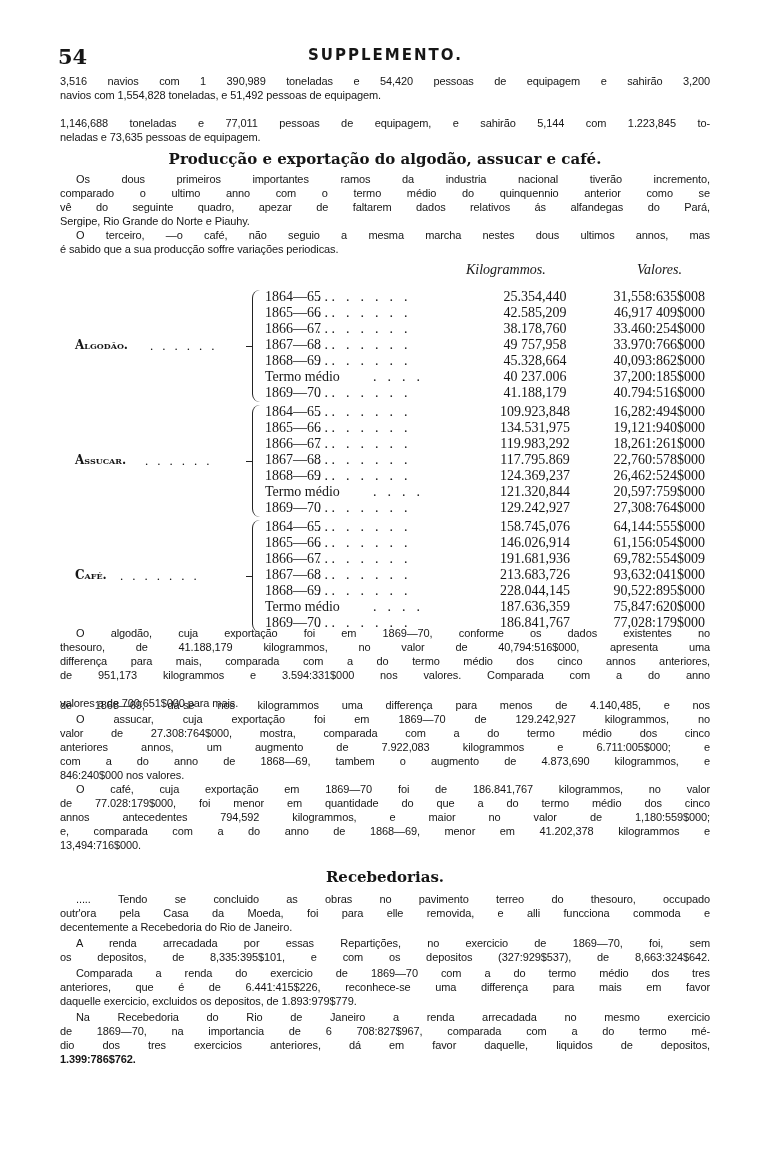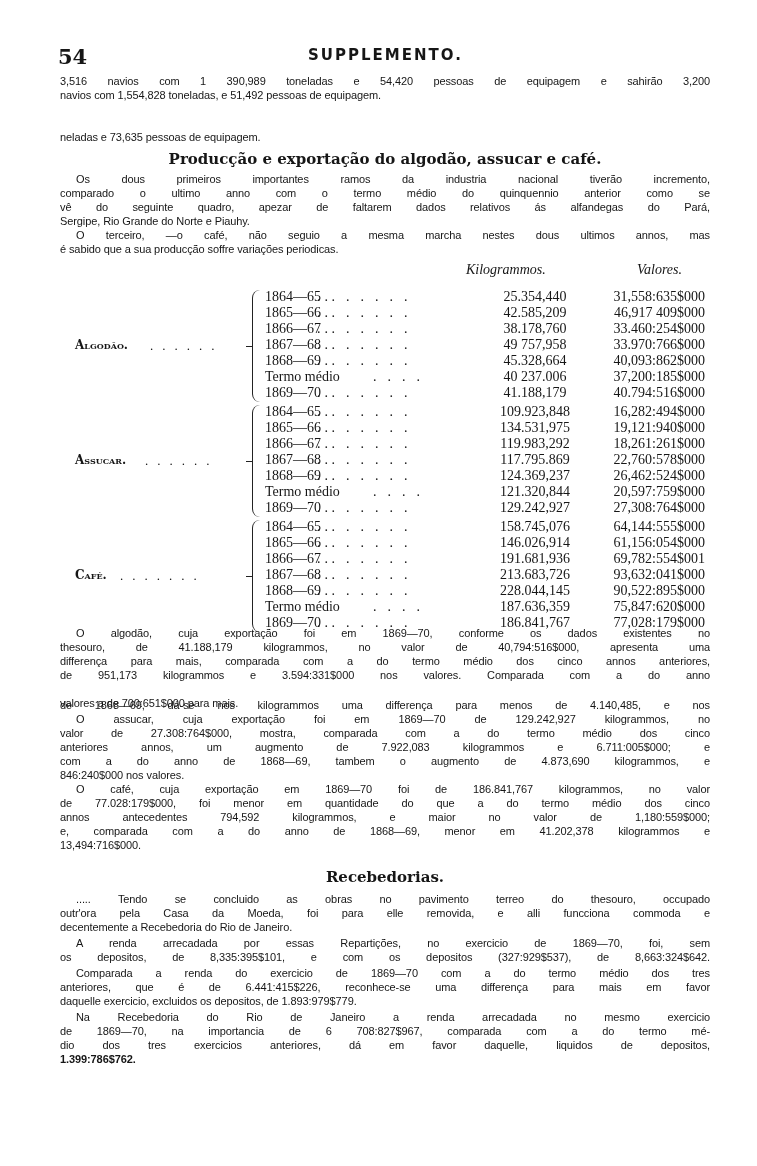--- a/index.html
+++ b/index.html
@@ -39,20 +39,21 @@
 <div class="page">
 
   <div class="header">
     <span class="pagenum">54</span>
     <span class="runhead">SUPPLEMENTO.</span>
   </div>
 
   <div class="line" style="top:74px">3,516 navios com 1 390,989 toneladas e 54,420 pessoas de equipagem e sahirão 3,200</div>
   <div class="line last" style="top:88px">navios com 1,554,828 toneladas, e 51,492 pessoas de equipagem.</div>
 
+  <div class="line" style="top:116px">1,146,688 toneladas e 77,011 pessoas de equipagem, e sahirão 5,144 com 1.223,845 to-</div>
   <div class="line last" style="top:130px">neladas e 73,635 pessoas de equipagem.</div>
 
   <div class="heading" style="top:150px">Producção e exportação do algodão, assucar e café.</div>
 
   <div class="line indent" style="top:172px">Os dous primeiros importantes ramos da industria nacional tiverão incremento,</div>
   <div class="line" style="top:186px">comparado o ultimo anno com o termo médio do quinquennio anterior como se</div>
   <div class="line" style="top:200px">vê do seguinte quadro, apezar de faltarem dados relativos ás alfandegas do Pará,</div>
   <div class="line last" style="top:214px">Sergipe, Rio Grande do Norte e Piauhy.</div>
   <div class="line last" style="top:242px">é sabido que a sua producção soffre variações periodicas.</div>
   <div class="line indent" style="top:228px">O terceiro, —o café, não seguio a mesma marcha nestes dous ultimos annos, mas</div>
@@ -62,21 +63,21 @@
 
   <div id="table-body">
       <div class="group-label" style="top: 338px;">Algodão.</div>
       <div class="group-dots" style="left: 150px; top: 338px;">......</div>
       <div class="brace" style="top: 290px; height: 112px;"></div>
       <div class="brace-tip" style="top: 346px;"></div>
       <div class="trow" style="top: 290px;">
         <span class="yr">1864—65 .</span>
         <span class="dots" style="left:52px">.......</span>
         <span class="kg">25.354,440</span>
-        <span class="val">31,558:635$000</span>
+        <span class="val">31,558:635$008</span>
       </div>
       <div class="trow" style="top: 306px;">
         <span class="yr">1865—66 .</span>
         <span class="dots" style="left:52px">.......</span>
         <span class="kg">42.585,209</span>
         <span class="val">46,917 409$000</span>
       </div>
       <div class="trow" style="top: 322px;">
         <span class="yr">1866—67 .</span>
         <span class="dots" style="left:52px">.......</span>
@@ -166,21 +167,21 @@
       <div class="trow" style="top: 536px;">
         <span class="yr">1865—66 .</span>
         <span class="dots" style="left:52px">.......</span>
         <span class="kg">146.026,914</span>
         <span class="val">61,156:054$000</span>
       </div>
       <div class="trow" style="top: 552px;">
         <span class="yr">1866—67 .</span>
         <span class="dots" style="left:52px">.......</span>
         <span class="kg">191.681,936</span>
-        <span class="val">69,782:554$001</span>
+        <span class="val">69,782:554$009</span>
       </div>
       <div class="trow" style="top: 568px;">
         <span class="yr">1867—68 .</span>
         <span class="dots" style="left:52px">.......</span>
         <span class="kg">213.683,726</span>
         <span class="val">93,632:041$000</span>
       </div>
       <div class="trow" style="top: 584px;">
         <span class="yr">1868—69 .</span>
         <span class="dots" style="left:52px">.......</span>

